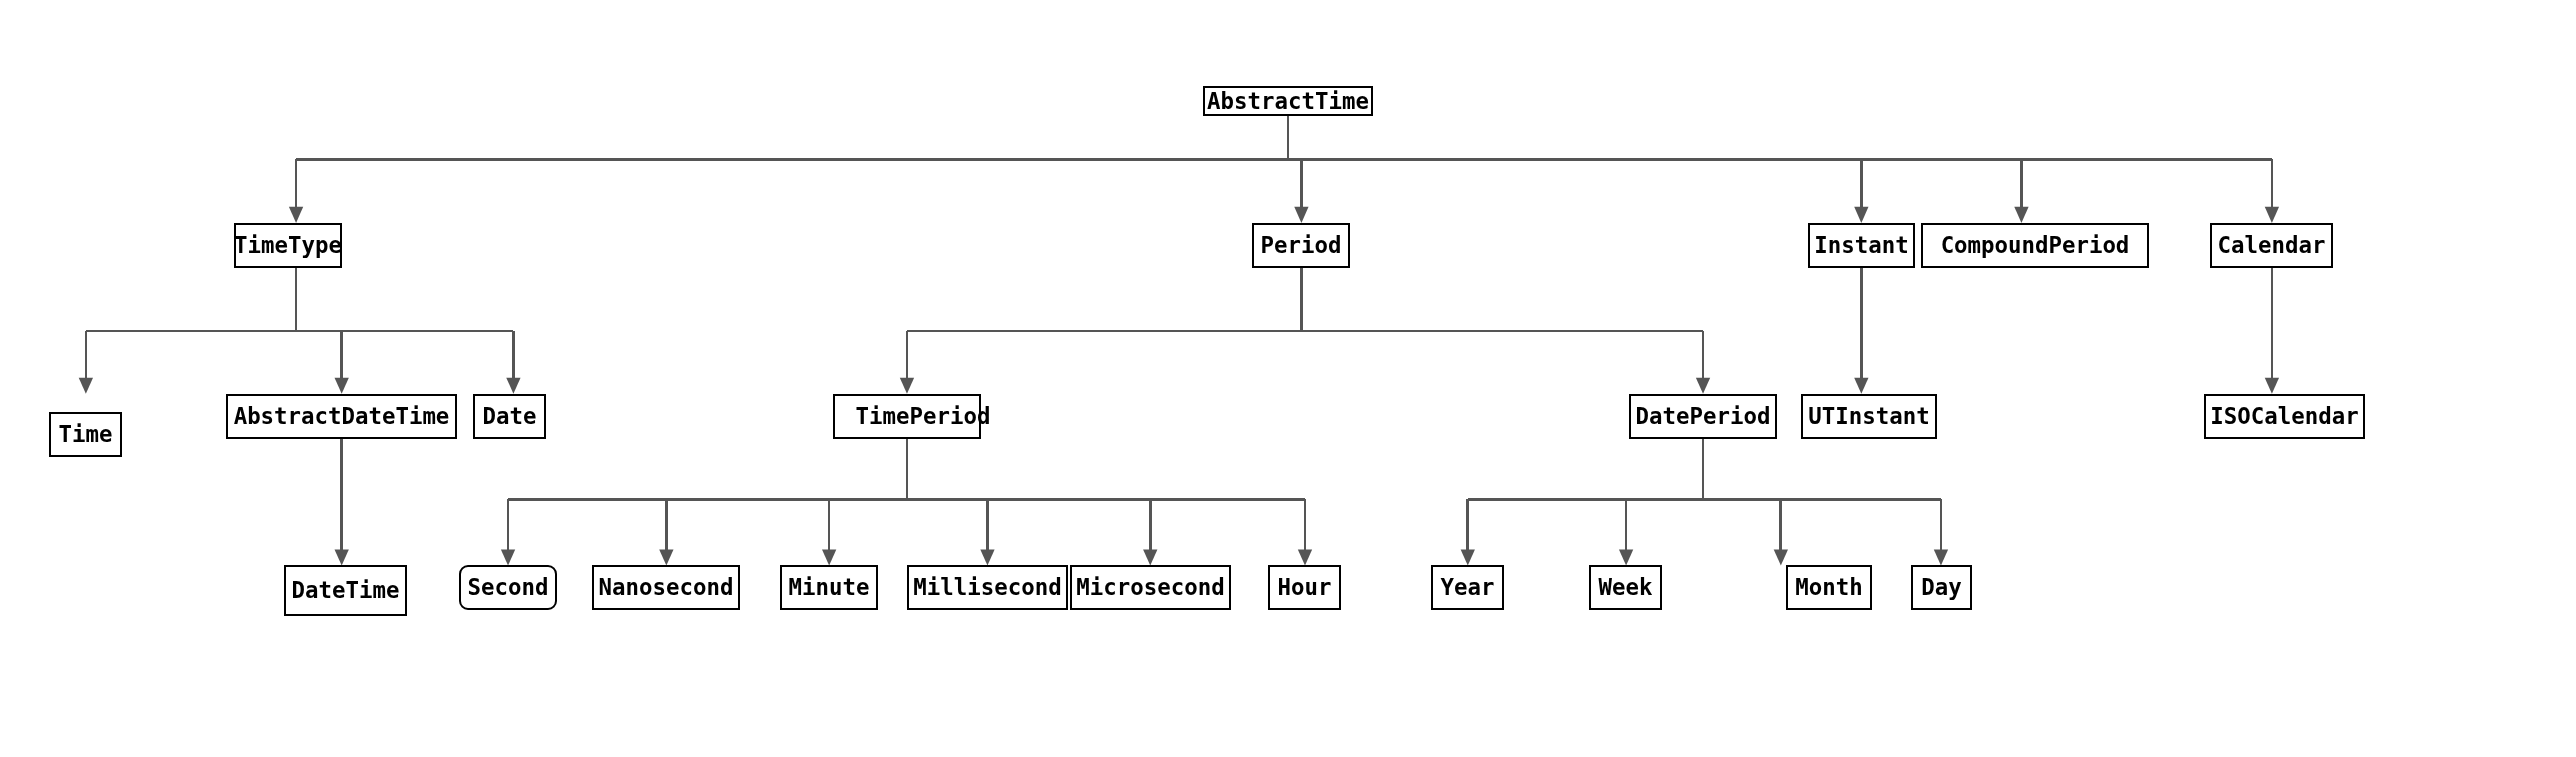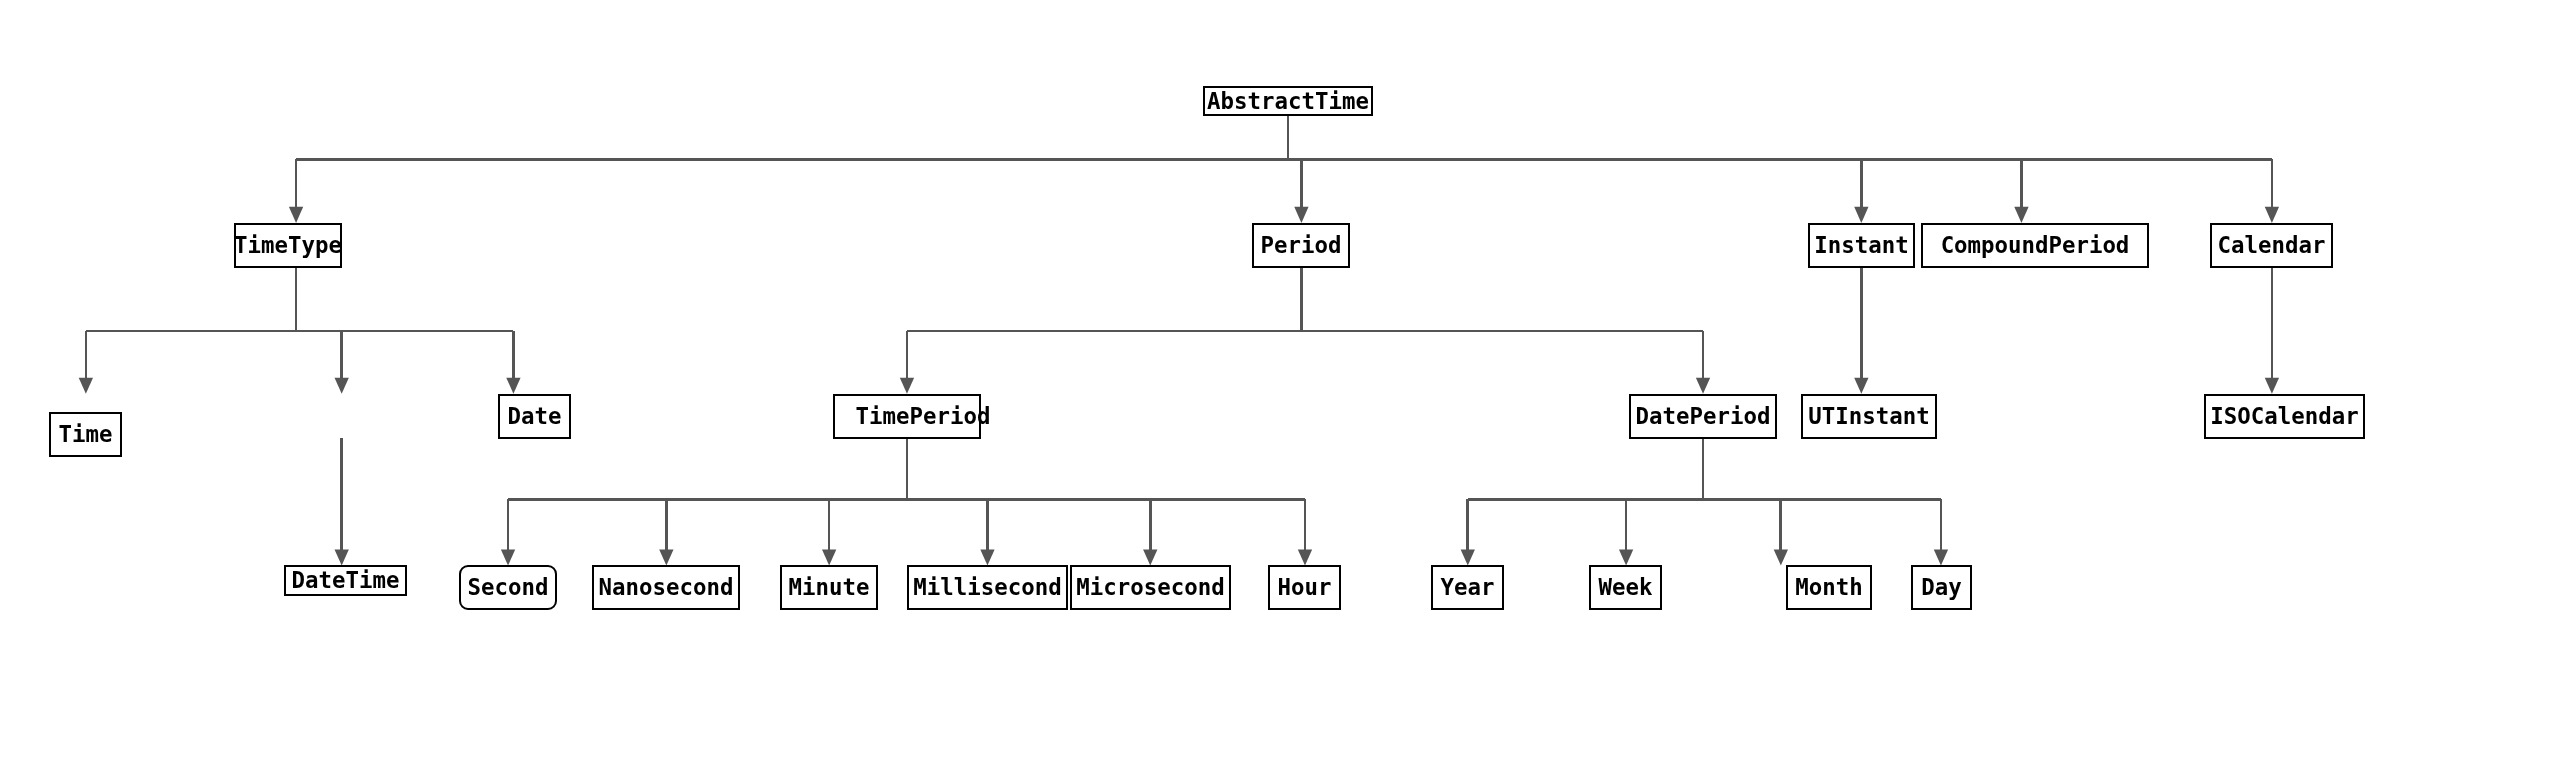--- a/index.html
+++ b/index.html
@@ -120,36 +120,39 @@
     </div>
     <div class="node" style="left: 1921px; top: 223px; width: 228px; height: 45px;">
       <span>CompoundPeriod</span>
     </div>
     <div class="node" style="left: 2210px; top: 223px; width: 123px; height: 45px;">
       <span>Calendar</span>
     </div>
     <div class="node" style="left: 49px; top: 412px; width: 73px; height: 45px;">
       <span>Time</span>
     </div>
-    <div class="node" style="left: 498px; top: 394px; width: 73px; height: 45px;">
+    <div class="node" style="left: 226px; top: 394px; width: 231px; height: 45px;">
+      <span>AbstractDateTime</span>
+    </div>
+    <div class="node" style="left: 473px; top: 394px; width: 73px; height: 45px;">
       <span>Date</span>
     </div>
     <div class="node" style="left: 833px; top: 394px; width: 148px; height: 45px; padding-left: 32px;">
       <span>TimePeriod</span>
     </div>
     <div class="node" style="left: 1629px; top: 394px; width: 148px; height: 45px;">
       <span>DatePeriod</span>
     </div>
     <div class="node" style="left: 1801px; top: 394px; width: 136px; height: 45px;">
       <span>UTInstant</span>
     </div>
     <div class="node" style="left: 2204px; top: 394px; width: 161px; height: 45px;">
       <span>ISOCalendar</span>
     </div>
-    <div class="node" style="left: 284px; top: 565px; width: 123px; height: 31px; align-items: center;">
+    <div class="node" style="left: 284px; top: 565px; width: 123px; height: 51px; align-items: center;">
       <span>DateTime</span>
     </div>
     <div class="node" style="left: 459px; top: 565px; width: 98px; height: 45px; border-radius: 9px;">
       <span>Second</span>
     </div>
     <div class="node" style="left: 592px; top: 565px; width: 148px; height: 45px;">
       <span>Nanosecond</span>
     </div>
     <div class="node" style="left: 780px; top: 565px; width: 98px; height: 45px;">
       <span>Minute</span>

